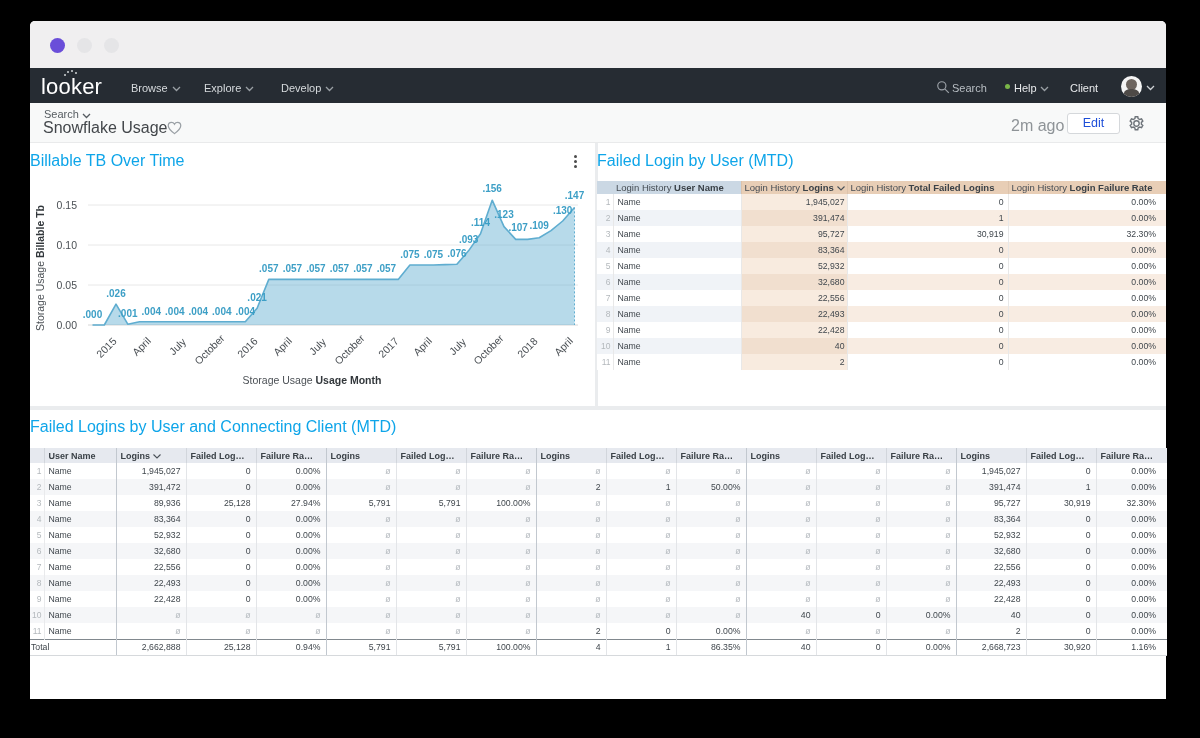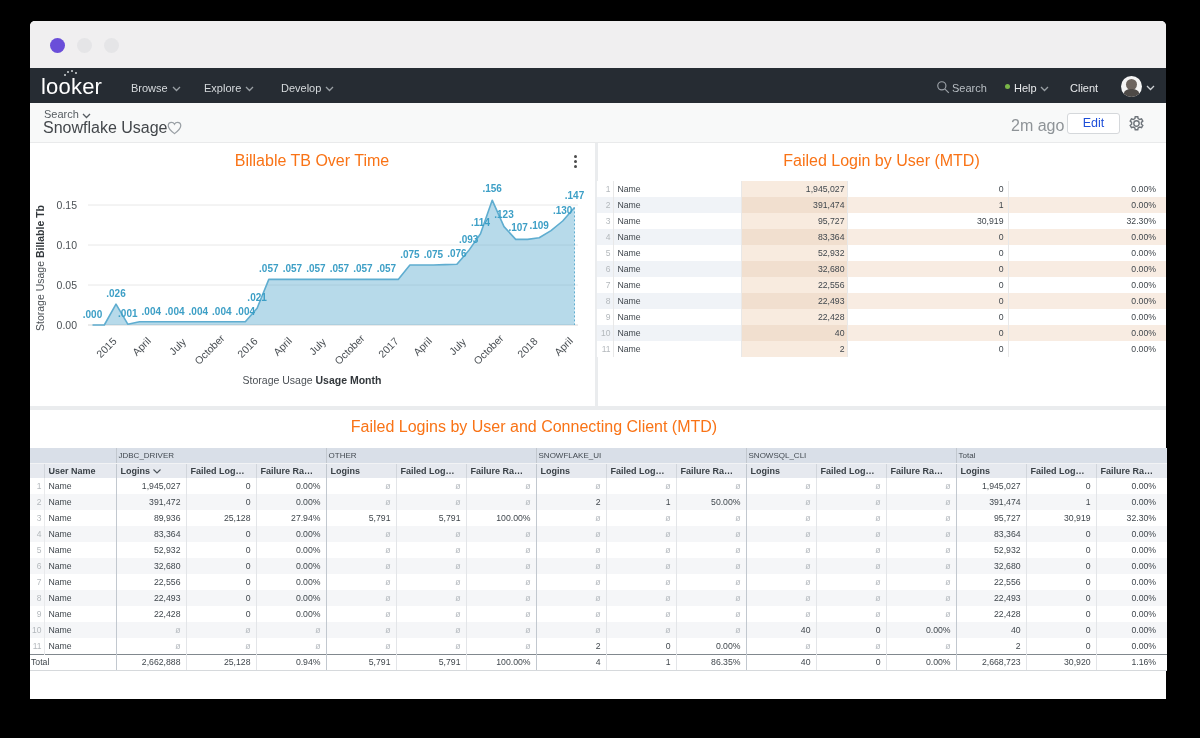--- a/index.html
+++ b/index.html
@@ -1,21 +1,21 @@
 <!DOCTYPE html>
 <html><head><meta charset="utf-8"><style>
 * { margin:0; padding:0; box-sizing:border-box; }
 body { width:1200px; height:738px; background:#000; position:relative; overflow:hidden;
   font-family:"Liberation Sans", sans-serif; }
 #win { position:absolute; left:30px; top:21px; width:1136px; height:678px; background:#fff;
   border-radius:5px 5px 0 0; overflow:hidden; }
 .titlebar { position:absolute; width:1136px; height:47px; background:#f0eff0; border-radius:5px 5px 0 0; }
 .dot { position:absolute; top:38px; width:15px; height:15px; border-radius:50%; }
 .tile { position:absolute; background:#fff; }
-.ttitle { position:absolute; font-size:16px; color:#f97316; text-align:center; }
+.ttitle { position:absolute; font-size:16px; color:#0ea5e9; }
 .navtxt { position:absolute; font-size:11px; color:#d6dadd; }
 .tk { font-size:10.5px; fill:#4b5055; font-family:"Liberation Sans",sans-serif; }
 .dl { font-size:10px; font-weight:bold; fill:#3d9fc6; font-family:"Liberation Sans",sans-serif; }
 table { border-collapse:collapse; table-layout:fixed; font-size:8.7px; color:#40474d; }
 td,th { overflow:hidden; white-space:nowrap; }
 .t2 td, .pv td { height:16px; padding:0 4px; }
 .t2 .g, .pv .g { text-align:right; color:#b3b8bc; font-size:8.5px; padding:0 2px 0 0; }
 .t2 .num, .pv .num { text-align:right; padding-right:5px; }
 .t2 .num { padding-right:2px; }
 .t2 .c3 { padding-right:4px !important; }
@@ -172,20 +172,29 @@
 </svg>
 <table class="t2" style="position:absolute;left:597px;top:181px;width:569px">
 <colgroup>
       <col style="width:16px">
       <col style="width:128px">
       <col style="width:106px">
       <col style="width:161px">
       <col style="width:158px">
     </colgroup>
 <tbody>
+      <tr class="hd">
+        <th class="g hb"></th>
+        <th class="hb">Login History <b>User Name</b></th>
+        <th class="ho">Login History <b>Logins</b><svg width="8" height="5" viewBox="0 0 8 5" style="margin-left:3px">
+            <path d="M0.5 0.5 L4 4 L7.5 0.5" fill="none" stroke="#4a5158" stroke-width="1.1"></path>
+          </svg></th>
+        <th class="ho">Login History <b>Total Failed Logins</b></th>
+        <th class="ho">Login History <b>Login Failure Rate</b></th>
+      </tr>
 <tr class="od">
         <td class="g">1</td>
         <td class="nm">Name</td>
         <td class="num c2">1,945,027</td>
         <td class="num c3">0</td>
         <td class="num c4">0.00%</td>
       </tr>
       <tr class="ev">
         <td class="g">2</td>
         <td class="nm">Name</td>
@@ -272,28 +281,20 @@
       <col style="width:70px">
       <col style="width:70px">
       <col style="width:70px">
       <col style="width:70px">
       <col style="width:70px">
       <col style="width:70px">
       <col style="width:70px">
       <col style="width:71px">
     </colgroup>
 <tbody>
-      <tr class="gh">
-        <th colspan="2"></th>
-        <th colspan="3" class="gl gs">JDBC_DRIVER</th>
-        <th colspan="3" class="gl gs">OTHER</th>
-        <th colspan="3" class="gl gs">SNOWFLAKE_UI</th>
-        <th colspan="3" class="gl gs">SNOWSQL_CLI</th>
-        <th colspan="3" class="gl gs">Total</th>
-      </tr>
 <tr class="ch">
         <th class="g"></th>
         <th class="lft">User Name</th>
         <th class="lft gs">Logins<svg width="8" height="5" viewBox="0 0 8 5" style="margin-left:3px">
             <path d="M0.5 0.5 L4 4 L7.5 0.5" fill="none" stroke="#4a5158" stroke-width="1.1"></path>
           </svg></th>
         <th class="lft">Failed Log…</th>
         <th class="lft">Failure Ra…</th>
         <th class="lft gs">Logins</th>
         <th class="lft">Failed Log…</th>

